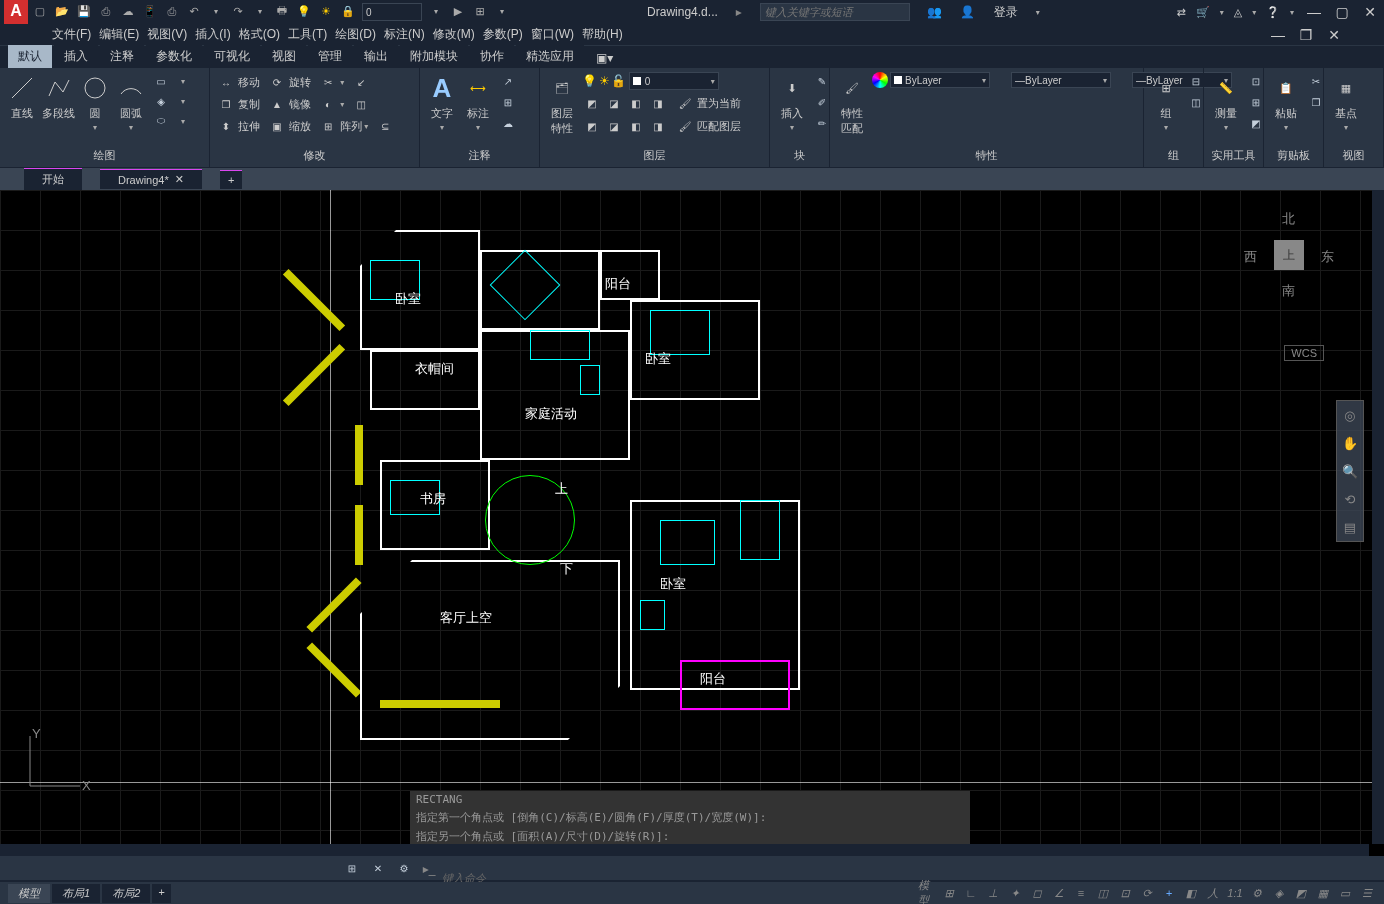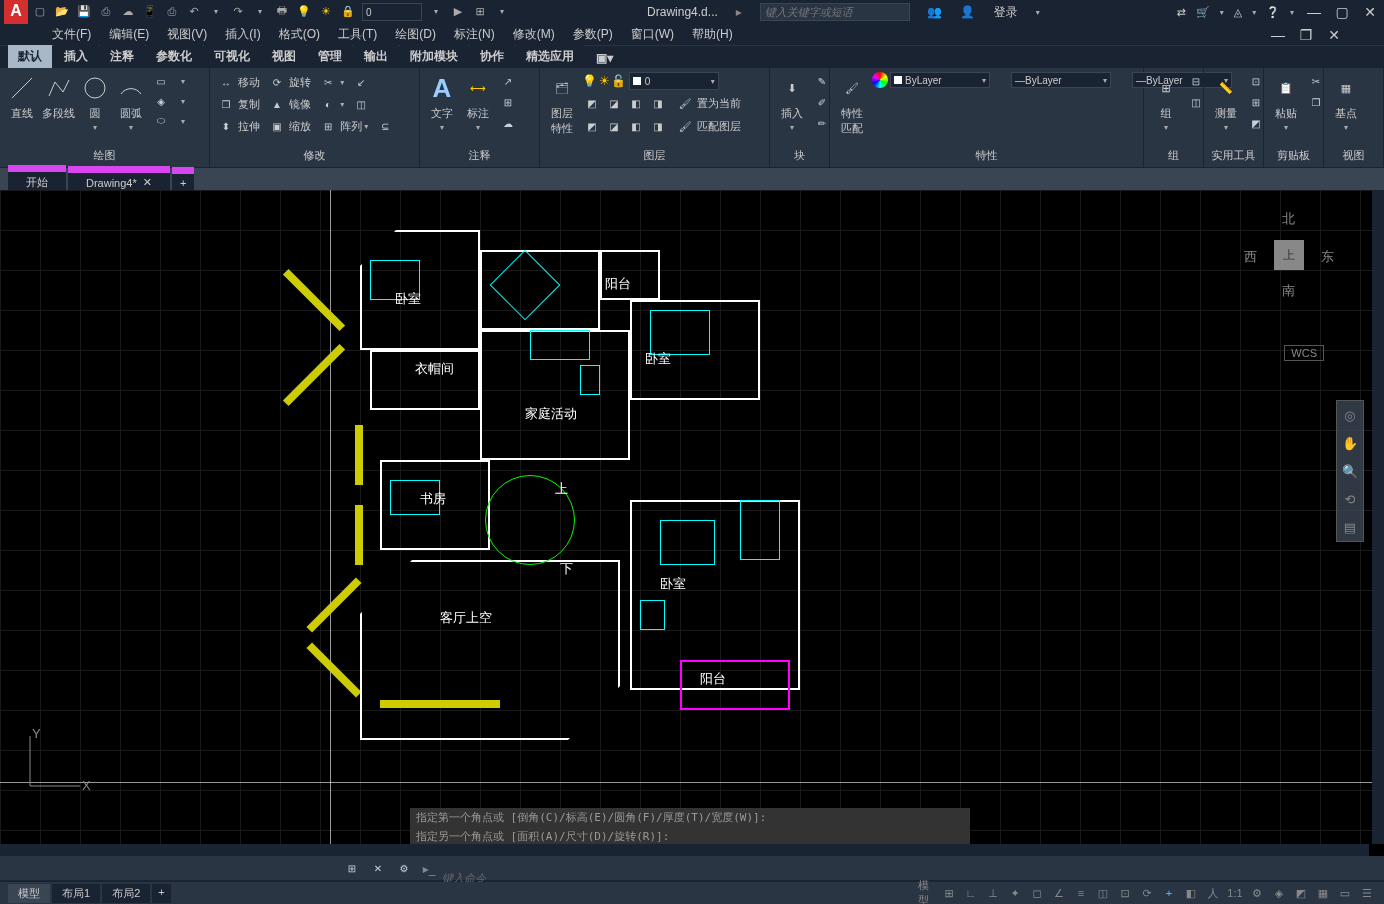--- a/index.html
+++ b/index.html
@@ -6,38 +6,38 @@
 body { background:#1a2332; color:#c5d0dc; width:1384px; height:904px; overflow:hidden; position:relative; font-size:12px; }
 .titlebar { height:24px; background:#1a2332; display:flex; align-items:center; padding:0 4px; }
 .logo-a { width:24px; height:24px; background:#d32f2f; color:#fff; font-weight:bold; font-size:16px; display:flex; align-items:center; justify-content:center; border-bottom:3px solid #d32f2f; }
 .qat { display:flex; gap:6px; margin-left:4px; }
 .qat-icon { width:16px; height:16px; display:flex; align-items:center; justify-content:center; color:#aaa; font-size:11px; }
 .title-center { flex:1; text-align:center; color:#ccc; font-size:12px; display:flex; justify-content:center; align-items:center; gap:18px; }
 .search-box { background:#2a3544; border:1px solid #3a4554; width:150px; height:18px; font-size:11px; font-style:italic; color:#666; padding:0 4px; }
 .title-right { display:flex; gap:10px; align-items:center; color:#ccc; font-size:11px; }
 .win-ctrl { display:flex; gap:8px; margin-left:10px; }
 .win-btn { width:20px; height:16px; display:flex; align-items:center; justify-content:center; font-size:14px; color:#ccc; }
-.menubar { height:22px; background:#1a2332; display:flex; align-items:center; padding:0 40px 0 48px; gap:10px; border-bottom:1px solid #2a3544; }
+.menubar { height:22px; background:#1a2332; display:flex; align-items:center; padding:0 40px 0 48px; border-bottom:1px solid #2a3544; }
 .menu-item { font-size:12px; color:#ccc; padding:2px 4px; }
-.ribbon-tabs { height:22px; background:#1a2332; display:flex; align-items:end; padding-left:8px; gap:2px;font-weight:bold; }
+.ribbon-tabs { height:22px; background:#1a2332; display:flex; align-items:end; padding-left:8px; gap:2px; }
 .ribbon-tab { padding:3px 10px; font-size:12px; color:#ccc; background:#1a2332; }
 .ribbon-tab.active { background:#a8b8c8; color:#1a2332; }
 .ribbon { height:100px; background:#2a3544; display:flex; border-bottom:1px solid #1a2332; }
 .panel { border-right:1px solid #1a2332; padding:4px 6px; display:flex; flex-direction:column; position:relative; min-width:60px; }
 .panel-body { flex:1; display:flex; gap:4px; align-items:flex-start; }
 .panel-title { text-align:center; font-size:11px; color:#ccc; padding-top:2px; }
 .tool-col { display:flex; flex-direction:column; gap:2px; align-items:center; font-size:11px; color:#ccc; }
 .tool-icon { width:32px; height:32px; display:flex; align-items:center; justify-content:center; }
 .tool-row { display:flex; gap:2px; }
 .small-icon { width:20px; height:18px; display:flex; align-items:center; justify-content:center; font-size:10px; }
 .mod-row { display:flex; align-items:center; gap:2px; font-size:11px; color:#ccc; height:20px; }
 .layer-combo { background:#1a2332; border:1px solid #3a4554; width:90px; height:18px; font-size:10px; color:#ccc; padding:0 3px; display:flex; align-items:center; }
 .prop-combo { background:#1a2332; border:1px solid #3a4554; width:100px; height:16px; font-size:10px; color:#ccc; padding:0 3px; display:flex; align-items:center; }
 .doc-tabs { height:22px; background:#3a4554; display:flex; align-items:center; gap:2px; padding-left:8px; }
-.doc-tab { padding:3px 18px; font-size:11px; background:#1a2332; color:#ccc; border-top:7px solid #d946ef; display:flex; align-items:center; gap:6px; }
+.doc-tab { padding:3px 18px; font-size:11px; background:#1a2332; color:#ccc; border-top:1px solid #d946ef; display:flex; align-items:center; gap:6px;margin-left:16px; }
 .doc-tab.active { background:#1a2332; }
 .canvas-area { position:absolute; top:190px; left:0; right:0; bottom:48px; background:#000; overflow:hidden; }
 .grid { position:absolute; inset:0; background-image:linear-gradient(#1a1a1a 1px,transparent 1px),linear-gradient(90deg,#1a1a1a 1px,transparent 1px); background-size:40px 40px; }
 .plan { position:absolute; left:300px; top:10px; width:540px; height:560px; }
 .plan-room { position:absolute; border:2px solid #fff; }
 .room-label { position:absolute; color:#fff; font-size:13px; white-space:nowrap; }
 .furn { position:absolute; border:1px solid #0ff; }
 .stair { position:absolute; border:1px solid #0f0; border-radius:50%; }
 .wall-y { position:absolute; background:#cc0; }
 .viewcube { position:absolute; top:20px; right:50px; width:90px; height:90px; color:#888; font-size:13px; }
@@ -48,21 +48,21 @@
 .nav-bar { position:absolute; top:210px; right:20px; width:28px; background:rgba(60,70,85,.8); border:1px solid #555; padding:4px 0; display:flex; flex-direction:column; gap:8px; align-items:center; }
 .nav-btn { width:20px; height:20px; color:#888; font-size:13px; display:flex; align-items:center; justify-content:center; }
 .ucs { position:absolute; bottom:60px; left:20px; color:#888; font-size:13px; }
 .cmd-area { position:absolute; bottom:10px; left:410px; width:560px; }
 .cmd-hist { background:#333; color:#999; font-size:11px; padding:2px 6px; font-family:monospace; }
 .cmd-input-row { display:flex; align-items:center; background:#2a3544; height:22px; margin-top:2px; }
 .cmd-prompt { width:18px; text-align:center; color:#888; }
 .cmd-input { flex:1; background:transparent; color:#666; font-style:italic; font-size:11px; padding:0 4px;margin-top:19px; }
 .hscroll { position:absolute; bottom:48px; left:0; right:15px; height:12px; background:#1a2332; }
 .vscroll { position:absolute; top:190px; right:0; bottom:60px; width:12px; background:#1a2332; }
-.statusbar { position:absolute; bottom:0; left:0; right:0; height:22px; background:#2a3544; display:flex; align-items:center; padding:0 8px; gap:8px; font-size:11px; }
+.statusbar { position:absolute; bottom:0; left:0; right:0; height:22px; background:#2a3544; display:flex; align-items:center; padding:0 8px; gap:8px; font-size:11px;font-style:italic; }
 .layout-tabs { display:flex; gap:2px; }
 .layout-tab { padding:2px 10px; background:#1a2332; color:#ccc; font-size:11px; }
 .layout-tab.active { background:#3a4554; }
 .status-right { margin-left:auto; display:flex; gap:4px; align-items:center; }
 .status-icon { width:18px; height:16px; display:flex; align-items:center; justify-content:center; color:#888; font-size:11px; }
 svg { display:block; }
 .dd { font-size:8px; color:#aaa; }
 .cross-v{position:absolute;left:330px;top:0;bottom:0;width:1px;background:#fff;opacity:.6}
 .cross-h{position:absolute;top:592px;left:0;right:0;height:1px;background:#fff;opacity:.6}
 </style>
@@ -446,20 +446,21 @@
   <div class="ucs">
     <svg width="70" height="70">
         <line x1="10" y1="60" x2="10" y2="10" stroke="#888"></line>
         <line x1="10" y1="60" x2="60" y2="60" stroke="#888"></line>
       </svg>
     <span style="position:absolute;top:0;left:12px">Y</span>
     <span style="position:absolute;top:52px;left:62px">X</span>
   </div>
 
   <div class="cmd-area">
+    <div class="cmd-hist">RECTANG</div>
     <div class="cmd-hist">指定第一个角点或 [倒角(C)/标高(E)/圆角(F)/厚度(T)/宽度(W)]:</div>
     <div class="cmd-hist">指定另一个角点或 [面积(A)/尺寸(D)/旋转(R)]:</div>
   </div>
 </div>
 
 <div class="vscroll"></div>
 <div class="hscroll"></div>
 
 <div style="position:absolute;bottom:24px;left:0;right:0;height:24px;background:#2a3544;display:flex;align-items:center">
   <span style="width:420px;display:flex;justify-content:flex-end;gap:6px;padding-right:6px">

